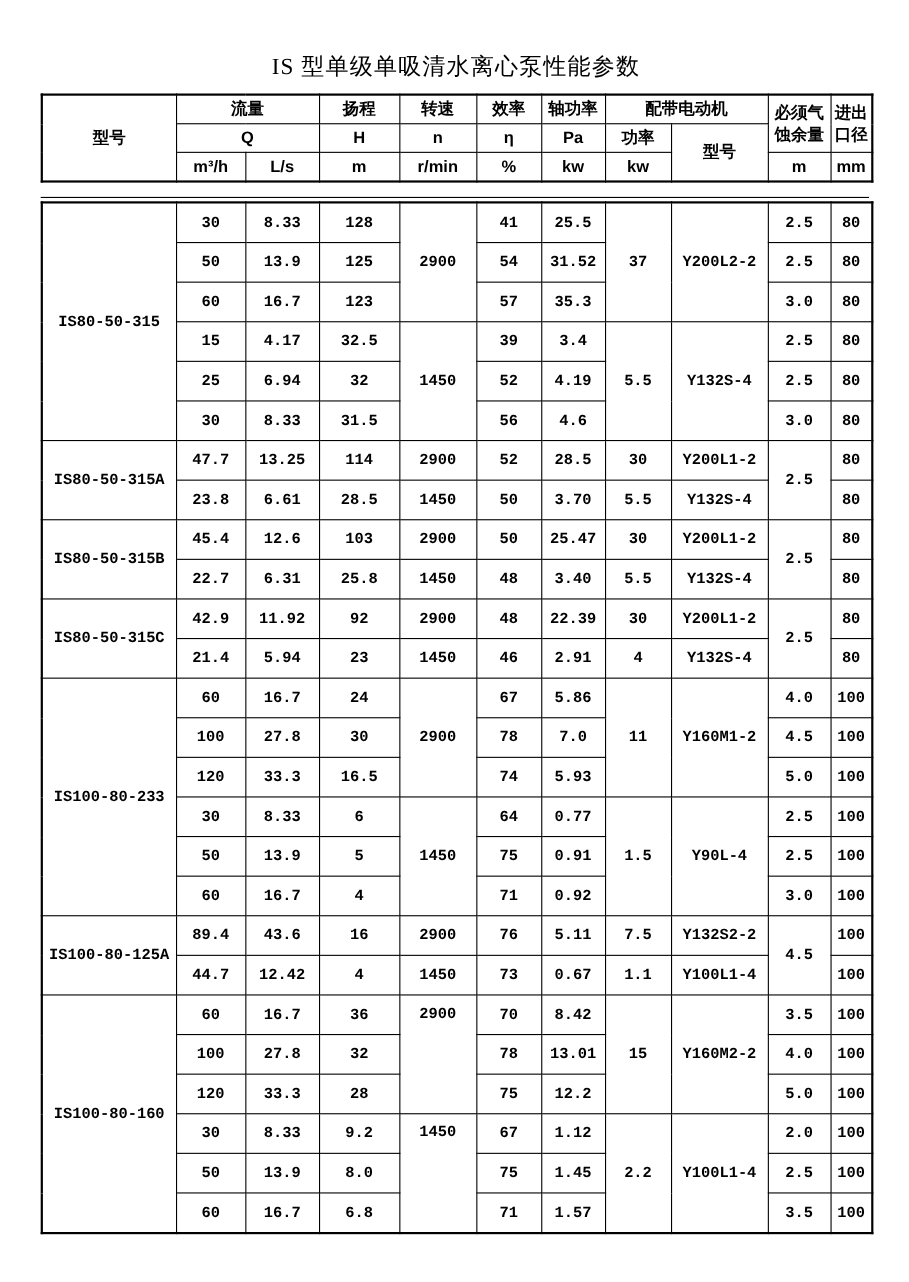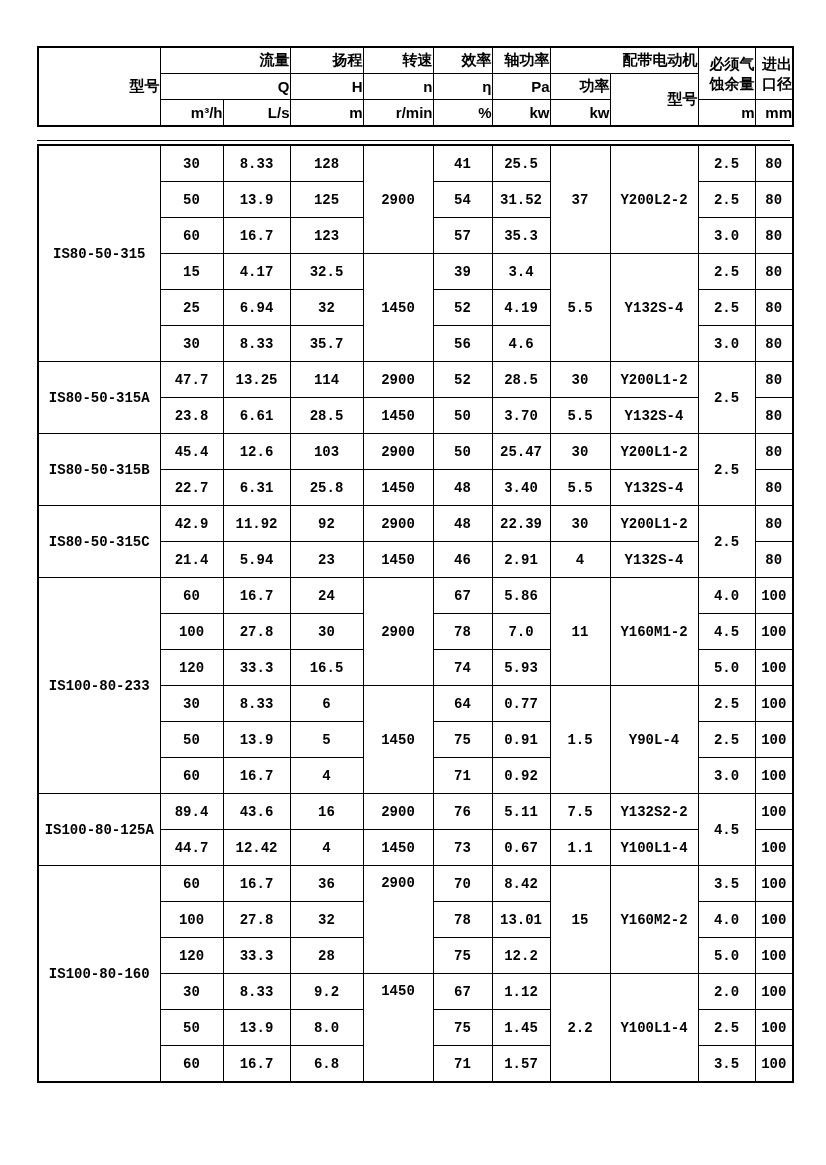--- a/index.html
+++ b/index.html
@@ -31,21 +31,21 @@
   }
   table {
     border-collapse: collapse;
     table-layout: fixed;
     width: 755px;
   }
   
   .header-table { border: 2px solid #000; }
   .header-table td {
     border: 1px solid #000;
-    text-align: right;
+    text-align: center;
     vertical-align: middle;
     font-family: "Liberation Sans", sans-serif;
     font-weight: 700;
     font-size: 15px;
     height: 25px;
     padding: 0;
     overflow: hidden;
   }
   .two-line { white-space: pre-line; line-height: 1.3; margin-top: 18px; }
   
@@ -73,20 +73,21 @@
   .body-table td.vtop {
     vertical-align: top;
     padding-top: 9px;
   }
 </style>
 </head>
 <body>
 
 <div class="page">
 
+  <div class="doc-title">IS 型单级单吸清水离心泵性能参数</div>
 
   <table class="header-table">
     <colgroup>
       <col style="width:122px">
         <col style="width:63px">
         <col style="width:67px">
       <col style="width:73px">
         <col style="width:70px">
         <col style="width:59px">
       <col style="width:58px">
@@ -197,21 +198,21 @@
           <td>6.94</td>
           <td>32</td>
           <td>52</td>
           <td>4.19</td>
           <td>2.5</td>
           <td>80</td>
         </tr>
         <tr>
           <td>30</td>
           <td>8.33</td>
-          <td>35.7</td>
+          <td>31.5</td>
           <td>56</td>
           <td>4.6</td>
           <td>3.0</td>
           <td>80</td>
         </tr>
         <tr>
           <td rowspan="2">IS80-50-315A</td>
           <td>47.7</td>
           <td>13.25</td>
           <td>114</td>

